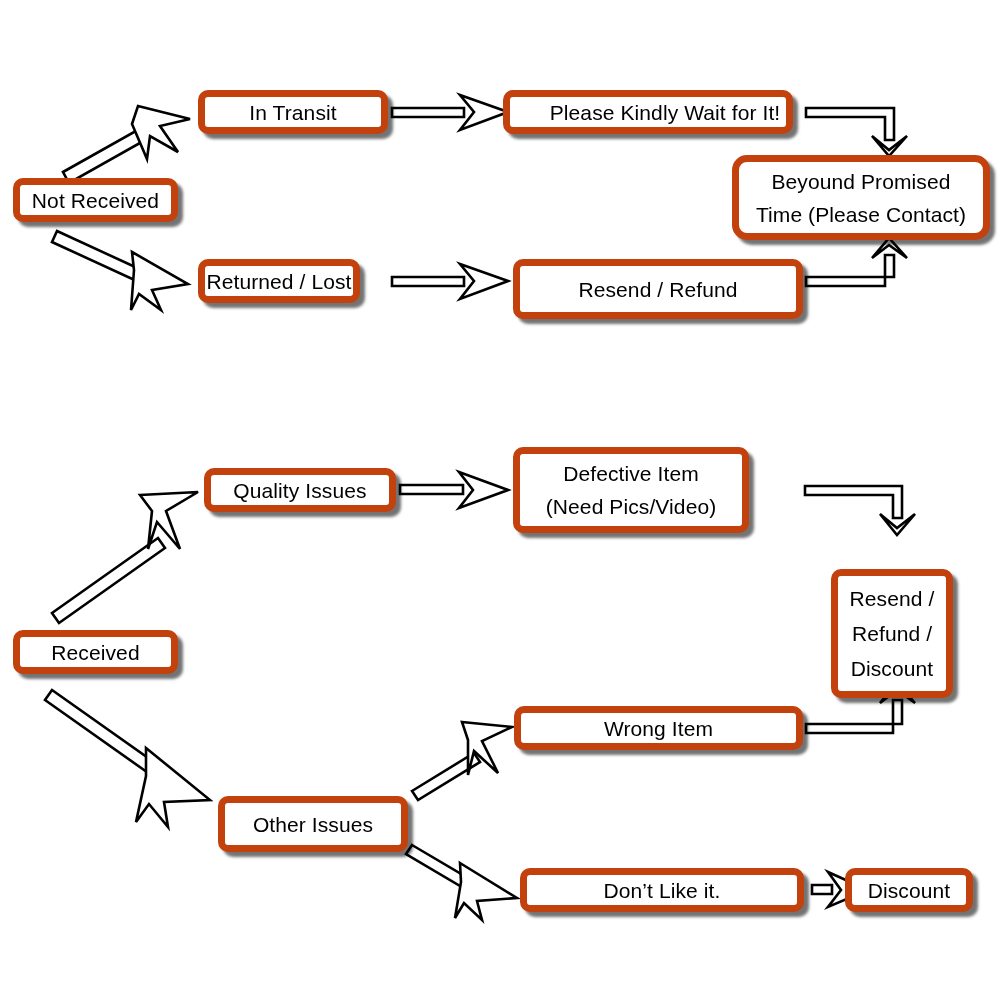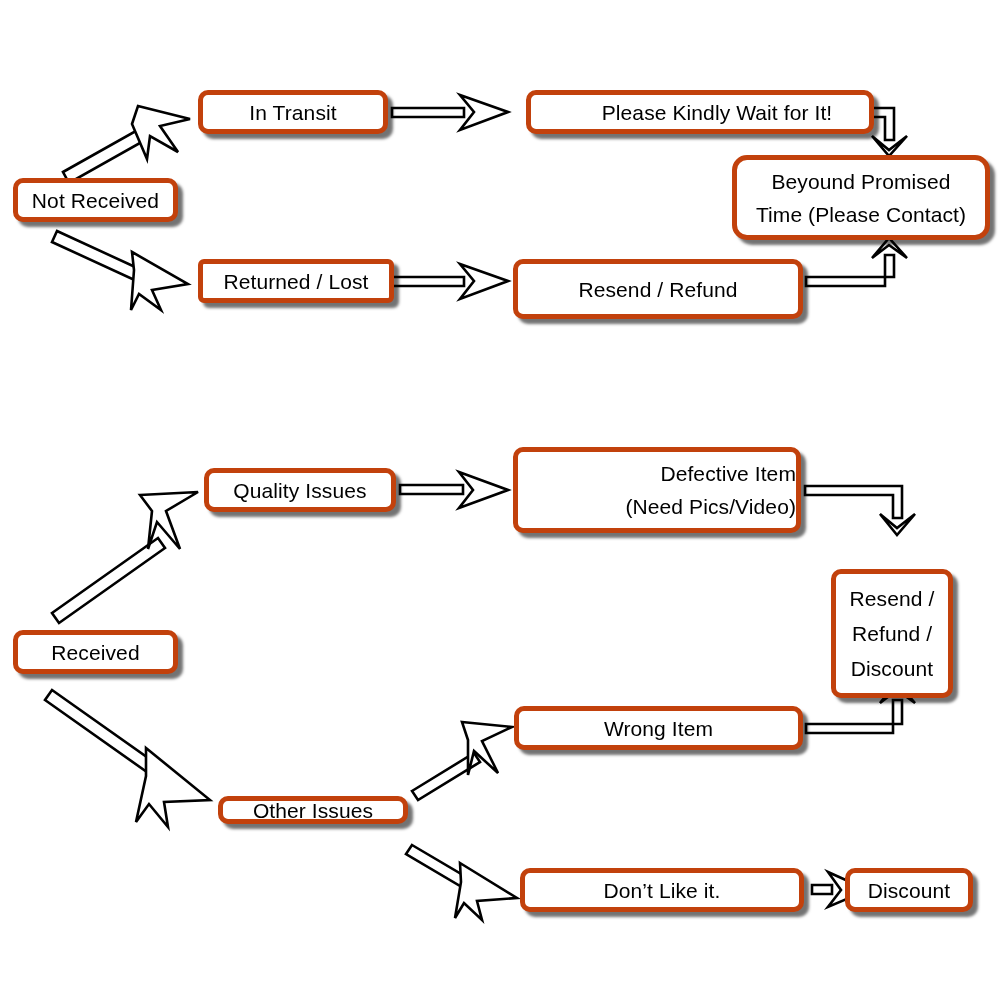--- a/index.html
+++ b/index.html
@@ -20,21 +20,21 @@
     left: 0;
     top: 0;
     width: 1000px;
     height: 1000px;
     pointer-events: none;
   }
   .node {
     position: absolute;
     box-sizing: border-box;
     background: #ffffff;
-    border: 5px solid #c2410c;
+    border: 7px solid #c2410c;
     border-radius: 10px;
     box-shadow: 5px 5px 3px rgba(0,0,0,0.55);
     display: flex;
     flex-direction: column;
     align-items: center;
     justify-content: center;
     color: #000000;
     z-index: 2;
   }
   .node .line {
@@ -128,51 +128,51 @@
   </svg>
 
   <div class="node" style="left:13px; top:178px; width:165px; height:44px;">
     <span class="line">Not Received</span>
   </div>
 
   <div class="node" style="left:198px; top:90px; width:190px; height:44px;">
     <span class="line">In Transit</span>
   </div>
 
-  <div class="node" style="left:526px; top:90px; width:348px; height:44px;padding-left:34px;">
+  <div class="node" style="left:503px; top:90px; width:290px; height:44px;padding-left:34px;">
     <span class="line">Please Kindly Wait for It!</span>
   </div>
 
-  <div class="node" style="left:198px; top:259px; width:196px; height:44px;border-radius:6px;">
+  <div class="node" style="left:198px; top:259px; width:162px; height:44px;">
     <span class="line">Returned / Lost</span>
   </div>
 
   <div class="node" style="left:513px; top:259px; width:290px; height:60px;">
     <span class="line">Resend / Refund</span>
   </div>
 
   <div class="node two-line" style="left:732px; top:155px; width:258px; height:85px;border-radius:15px;">
     <span class="line">Beyound Promised</span>
     <span class="line">Time (Please Contact)</span>
   </div>
 
   <div class="node" style="left:13px; top:630px; width:165px; height:44px;text-align:center;">
     <span class="line">Received</span>
   </div>
 
   <div class="node" style="left:204px; top:468px; width:192px; height:44px;">
     <span class="line">Quality Issues</span>
   </div>
 
-  <div class="node two-line" style="left:513px; top:447px; width:288px; height:86px;align-items:flex-end;">
+  <div class="node two-line" style="left:513px; top:447px; width:236px; height:86px;">
     <span class="line">Defective Item</span>
     <span class="line">(Need Pics/Video)</span>
   </div>
 
-  <div class="node" style="left:218px; top:796px; width:190px; height:28px;">
+  <div class="node" style="left:218px; top:796px; width:190px; height:56px;">
     <span class="line">Other Issues</span>
   </div>
 
   <div class="node" style="left:514px; top:706px; width:289px; height:44px;align-items:center;">
     <span class="line">Wrong Item</span>
   </div>
 
   <div class="node" style="left:520px; top:868px; width:284px; height:44px;">
     <span class="line">Don’t Like it.</span>
   </div>

